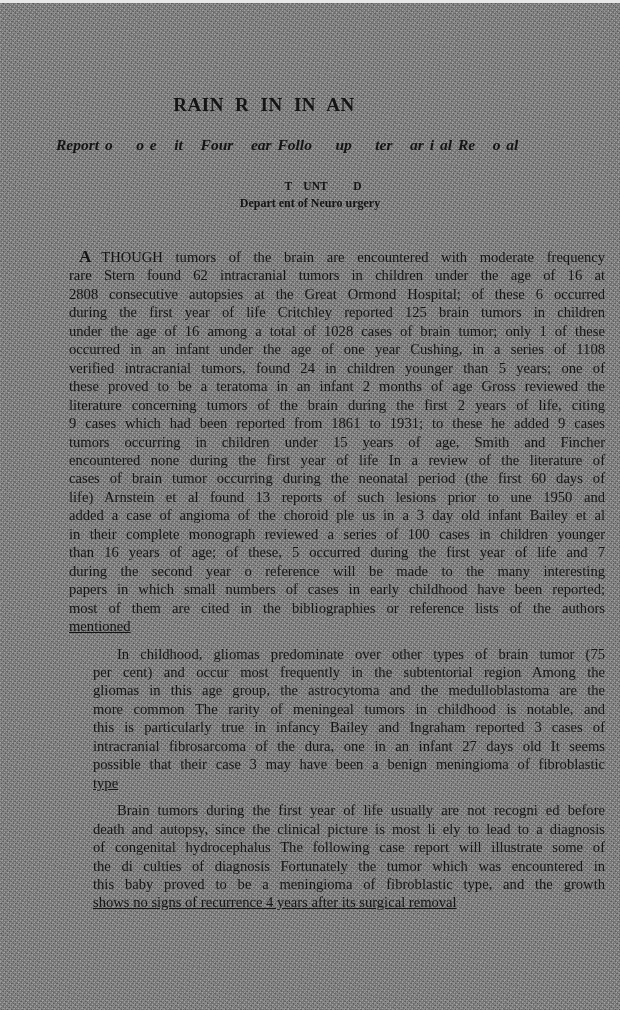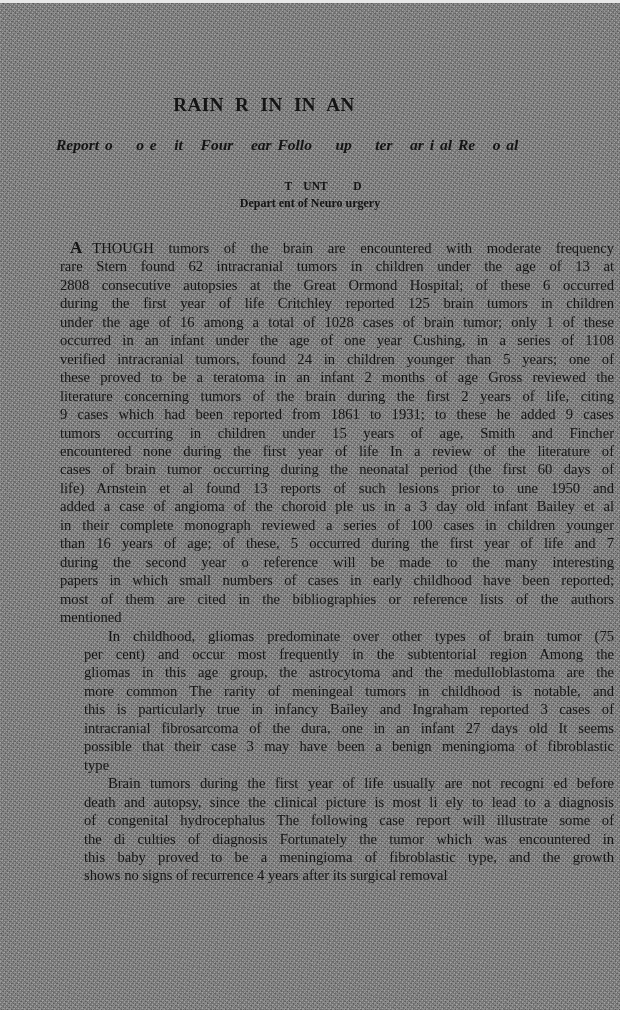--- a/index.html
+++ b/index.html
@@ -42,43 +42,43 @@
   }
   .dept {
     position: absolute; top: 196px; left: 0; width: 620px;
     text-align: center; font-weight: bold; font-size: 12px;
   }
   .body {
     position: absolute; top: 239px; left: 60px; width: 554px;
     font-size: 14.6px; line-height: 18.45px;
     text-align: justify;
   }
-  .para { margin: 0; text-indent: 24px; }
+  .para { margin: 9px; text-indent: 24px; }
   .para.first { text-indent: 0; }
   .line { display: block; text-align: justify; text-align-last: justify; white-space: nowrap; }
-  .line.last { text-align-last: left; }
+  .line.last { text-align-last: left; text-decoration: underline; }
   .line.ind { padding-left: 24px; }
   .dropcap { font-weight: bold; font-size: 17px; margin-right: 10px; margin-left: 10px; }
 </style>
 </head>
 <body>
 
 <div class="noise"></div>
 <div class="topedge"></div>
 
 <div class="page">
   <div class="title">RAIN          R IN IN AN</div>
   <div class="subtitle">Report o    o e   it   Four   ear Follo    up    ter   ar i al Re   o al</div>
   <div class="author">T    UNT         D</div>
   <div class="dept">Depart  ent of Neuro urgery</div>
 
   <div class="body">
     <div class="para first" id="p0">
         <span class="line"><span class="dropcap">A</span>THOUGH tumors of the brain are encountered with moderate frequency</span>
-        <span class="line">rare  Stern  found 62 intracranial tumors in children under the age of 13 at</span>
+        <span class="line">rare  Stern  found 62 intracranial tumors in children under the age of 16 at</span>
         <span class="line">2808 consecutive autopsies at the Great Ormond Hospital; of these  6 occurred</span>
         <span class="line">during the first year of life  Critchley  reported 125 brain tumors in children</span>
         <span class="line">under the age of 16 among a total of 1028 cases of brain tumor; only 1 of these</span>
         <span class="line">occurred in an infant under the age of one year  Cushing,  in a series of 1108</span>
         <span class="line">verified intracranial tumors, found 24 in children younger than 5 years; one of</span>
         <span class="line">these proved to be a teratoma in an infant 2 months of age  Gross  reviewed the</span>
         <span class="line">literature concerning tumors of the brain during the first 2 years of life, citing</span>
         <span class="line">9 cases which had been reported from 1861 to 1931; to these he added 9 cases</span>
         <span class="line">tumors occurring in children under 15 years of age, Smith and Fincher</span>
         <span class="line">encountered none during the first year of life  In a review of the literature of</span>

